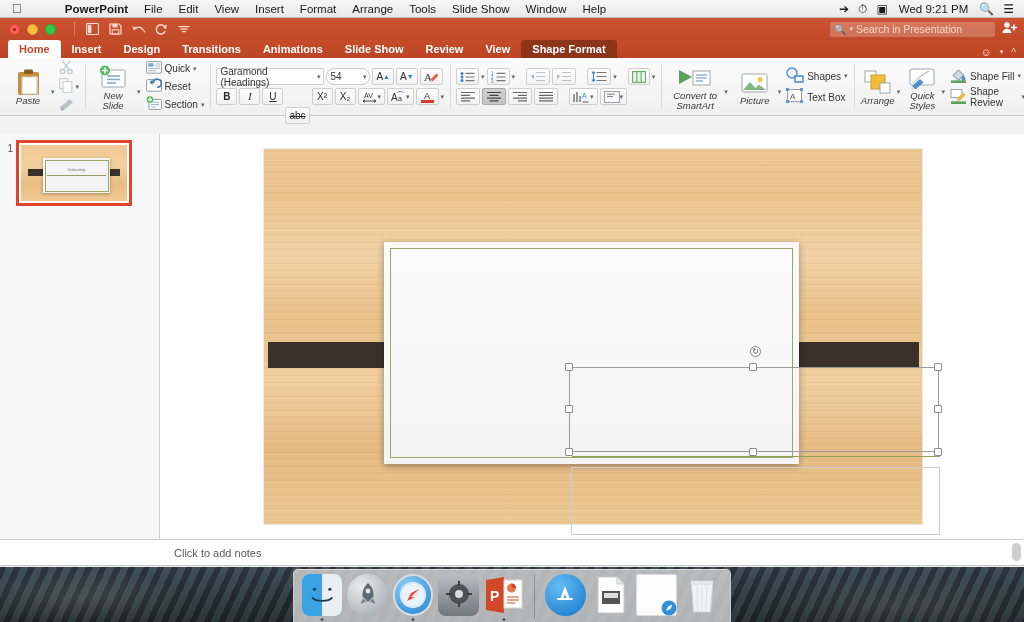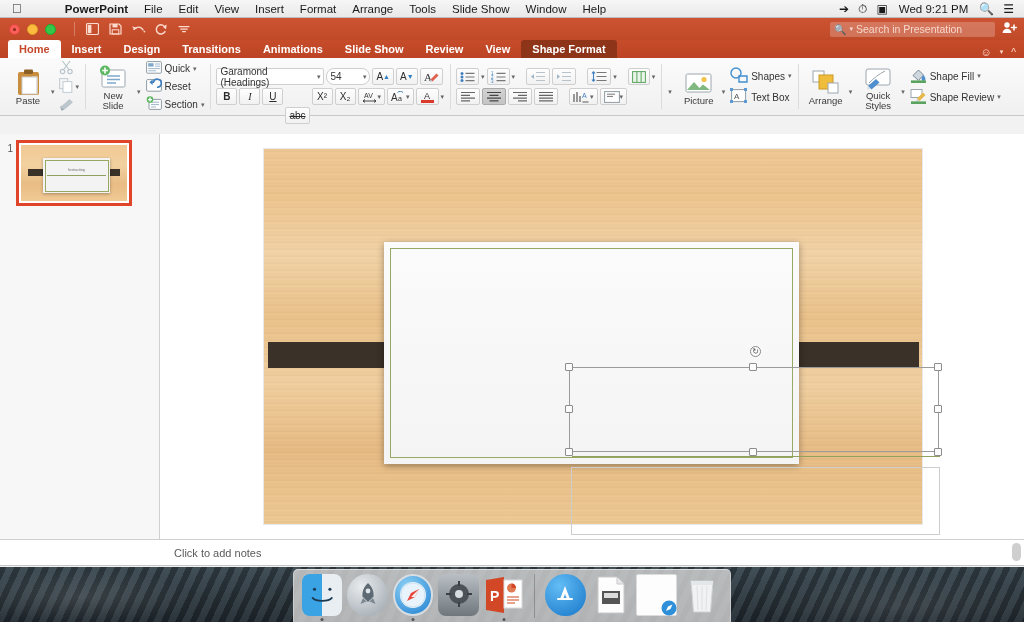--- a/index.html
+++ b/index.html
@@ -75,21 +75,21 @@
     height:58px; width:100%;
     background:linear-gradient(to bottom,#fbfbfb,#f0f0f0);
     border-bottom:1px solid #c8c8c8;
     display:flex; align-items:stretch; position:relative;
   }
   .rgroup { display:flex; align-items:center; padding:0 6px; position:relative; }
   .rgroup + .rgroup::before {
     content:""; position:absolute; left:0; top:6px; bottom:6px; width:1px; background:#dcdcdc;
   }
   .big-btn { display:flex; flex-direction:column; align-items:center; justify-content:center;
-             width:44px; height:54px; font-size:9.5px; color:#3a3a3a; line-height:1.05; text-align:center;}
+             width:44px; height:54px; font-size:9.5px; color:#3a3a3a; line-height:1.05; text-align:center;font-style:italic;}
   .big-btn .gi { height:28px; display:flex; align-items:flex-end; }
   .mini-col { display:flex; flex-direction:column; justify-content:center; gap:2px; height:54px; }
   .mini-row { display:flex; align-items:center; gap:3px; font-size:10px; color:#333; height:16px;}
   .caret { font-size:7px; color:#666; }
   .iconbtn {
     height:17px; min-width:19px; padding:0 3px; border:1px solid #cfcfcf; background:linear-gradient(to bottom,#fefefe,#f1f1f1);
     border-radius:2px; display:inline-flex; align-items:center; justify-content:center;
     font-size:10px; color:#2b2b2b;
   }
   .iconbtn.pressed { background:linear-gradient(to bottom,#d2d2d2,#c4c4c4); border-color:#a9a9a9; }
@@ -550,20 +550,31 @@
                   <rect x="0.6" y="0.6" width="14.8" height="10.8" fill="#fff" stroke="#8f9ba3"></rect>
                   <path d="M3 3.2h8M3 5.4h6" stroke="#777" stroke-width="1"></path>
                 </svg>
               <span class="caret">▾</span>
             </span>
           </div>
         </div>
       </div>
 
       <div class="rgroup">
+        <div class="big-btn" style="width:56px;">
+          <span class="gi">
+            <svg width="34" height="24" viewBox="0 0 34 24">
+                <path d="M1 3l13 7-13 7z" fill="#5aa35e"></path>
+                <rect x="15" y="4" width="17" height="14" fill="#fff" stroke="#9aa6ae"></rect>
+                <path d="M18 8h11M18 11h11M18 14h7" stroke="#8fb6d4" stroke-width="1.3"></path>
+              </svg>
+          </span>
+          <span>Convert to</span>
+          <span>SmartArt</span>
+        </div>
         <span class="caret" style="margin:10px 5px 0 1px;">▾</span>
         <div class="big-btn">
           <span class="gi">
             <svg width="27" height="24" viewBox="0 0 27 24">
                 <rect x="1" y="2" width="25" height="18" rx="1.5" fill="#fff" stroke="#9aa6ae"></rect>
                 <path d="M2 18l7-8 5.5 6 3.5-3.6 7 5.6z" fill="#7fb97f"></path>
                 <circle cx="19" cy="7.5" r="2.6" fill="#f3c24b"></circle>
               </svg>
           </span>
           <span>Picture</span>

